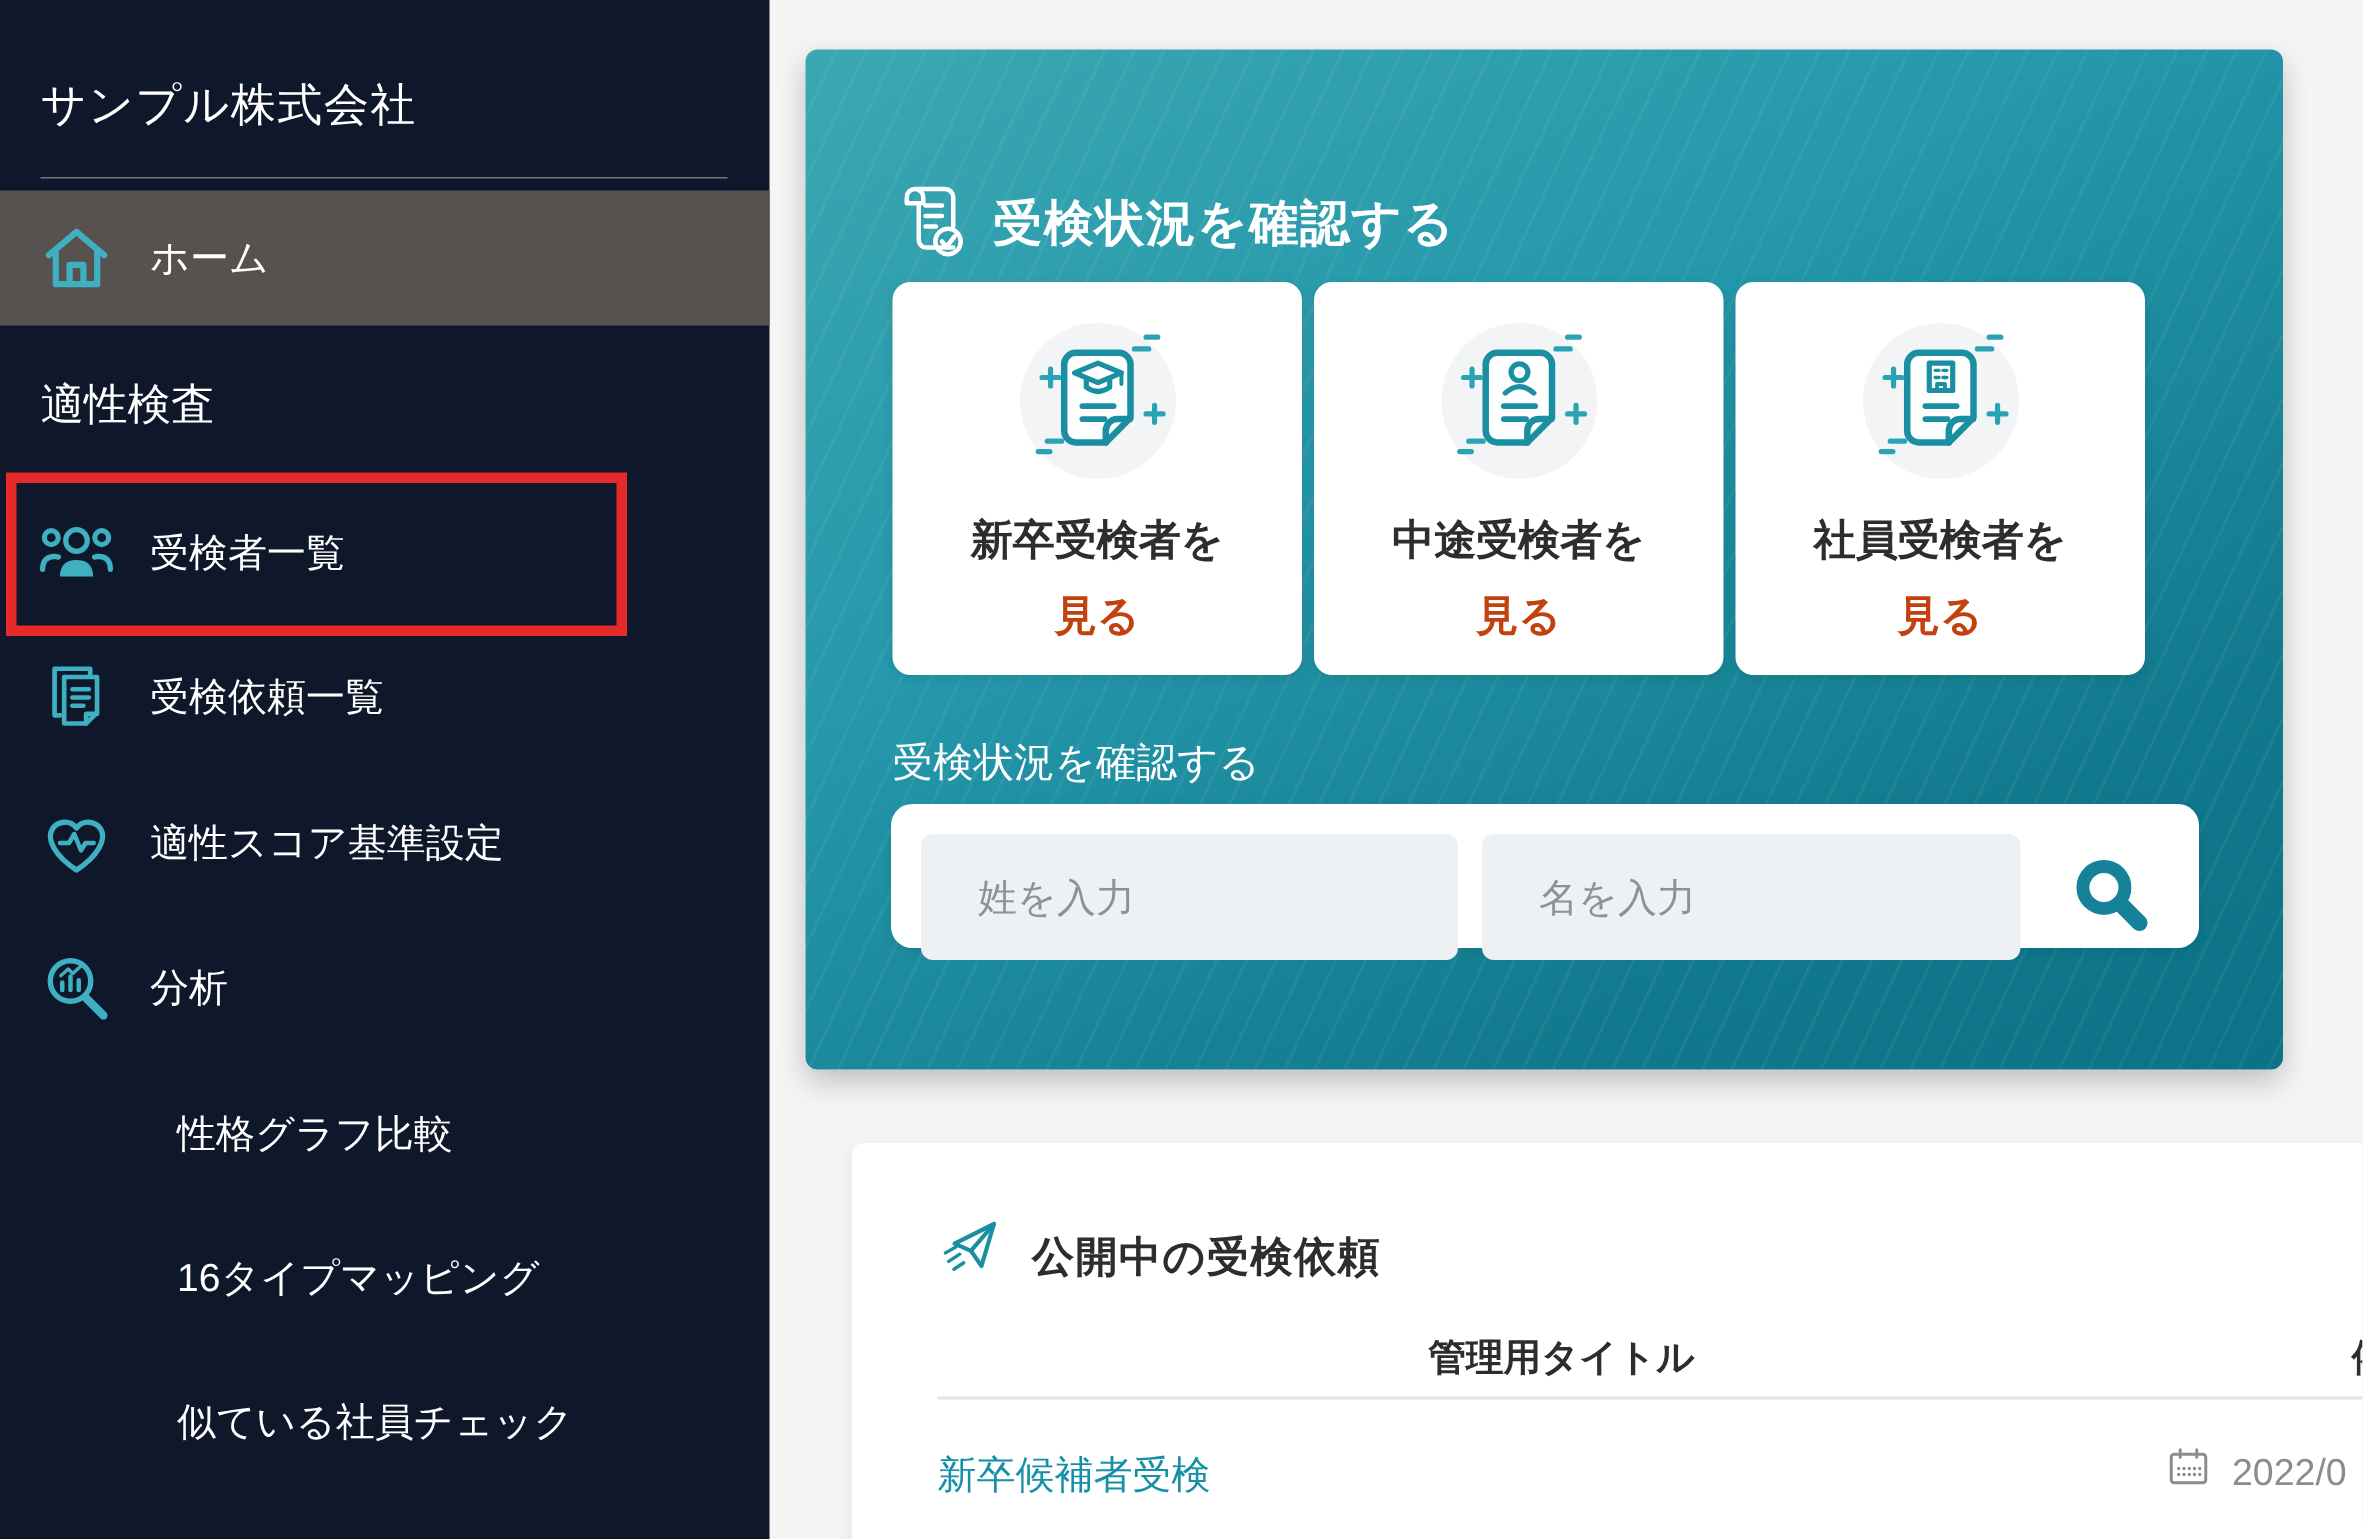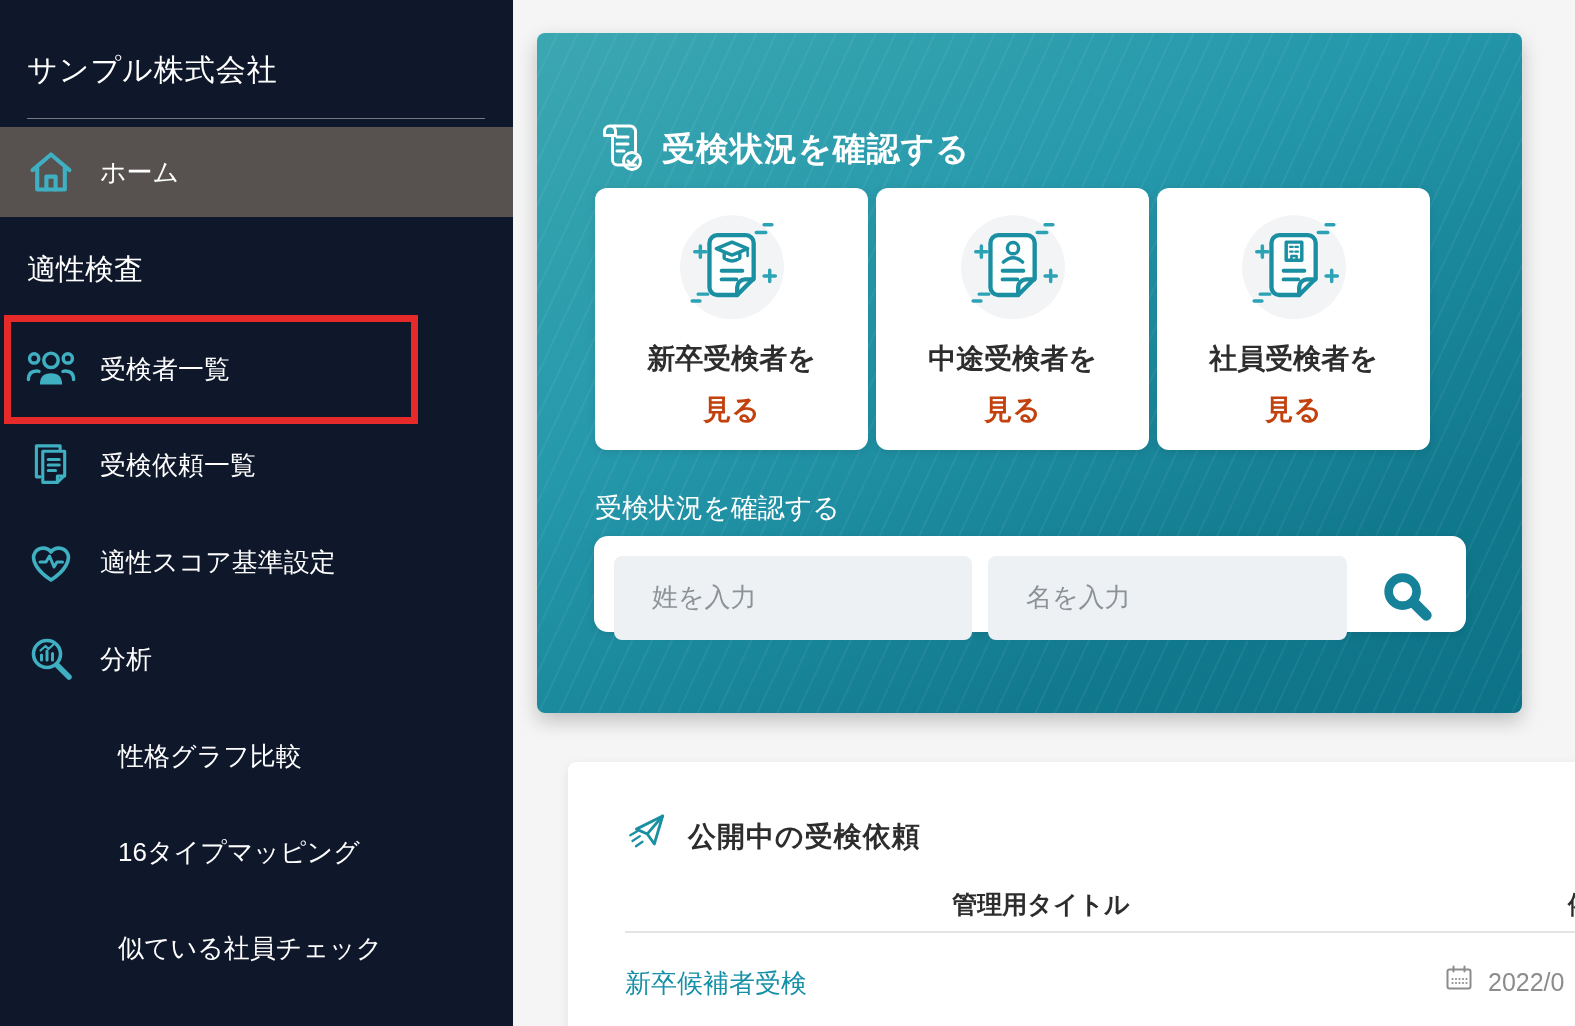--- a/index.html
+++ b/index.html
@@ -27,21 +27,21 @@
   .status-panel::before{content:"";position:absolute;inset:0;border-radius:8px;
     background:repeating-linear-gradient(115deg,rgba(255,255,255,0.05) 0 2px,rgba(255,255,255,0) 2px 18px);}
   .panel-title{position:absolute;left:57px;top:88px;display:flex;align-items:center;gap:18px;color:#fff;}
   .panel-title .t{font-size:33px;font-weight:bold;letter-spacing:1px;}
   .cards{position:absolute;left:58px;top:155px;display:flex;gap:8px;border-radius:21px;}
   .shortcut-card{width:273px;height:262px;background:#fff;border-radius:12px;text-align:center;cursor:pointer;box-shadow:0 2px 8px rgba(0,0,0,0.10);}
   .shortcut-card svg{margin-top:16px;}
   .shortcut-card .l1{font-size:28px;font-weight:bold;color:#2d2d2d;margin-top:2px;}
   .shortcut-card .l2{font-size:28px;font-weight:bold;color:#c2410c;margin-top:13px;}
   .search-label{position:absolute;left:58px;top:457px;color:#fff;font-size:27px;}
-  .search-box{position:absolute;left:57px;top:503px;width:872px;height:96px;background:#fff;border-radius:14px;box-shadow:0 2px 8px rgba(0,0,0,0.10);font-family:Liberation Serif, serif;}
+  .search-box{position:absolute;left:57px;top:503px;width:872px;height:96px;background:#fff;border-radius:14px;box-shadow:0 2px 8px rgba(0,0,0,0.10);}
   .search-box input{position:absolute;top:20px;height:84px;background:#edf1f4;border:none;border-radius:8px;font-size:26px;color:#555;padding:0 38px;box-sizing:border-box;font-family:inherit;outline:none;}
   .search-box input::placeholder{color:#8d9297;}
   .inp-last{left:20px;width:358px;}
   .inp-first{left:394px;width:359px;}
   .search-btn{position:absolute;right:26px;top:30px;width:64px;height:64px;display:flex;align-items:center;justify-content:center;cursor:pointer;background:none;border:none;padding:0;}
 
   
   .requests-panel{position:absolute;left:568px;top:762px;width:1120px;height:420px;background:#fff;border-radius:8px;box-shadow:0 3px 12px rgba(0,0,0,0.08);}
   .req-title{position:absolute;left:57px;top:46px;display:flex;align-items:flex-end;gap:21px;color:#2d2d2d;}
   .req-title .t{font-size:28px;font-weight:bold;letter-spacing:1px;}

